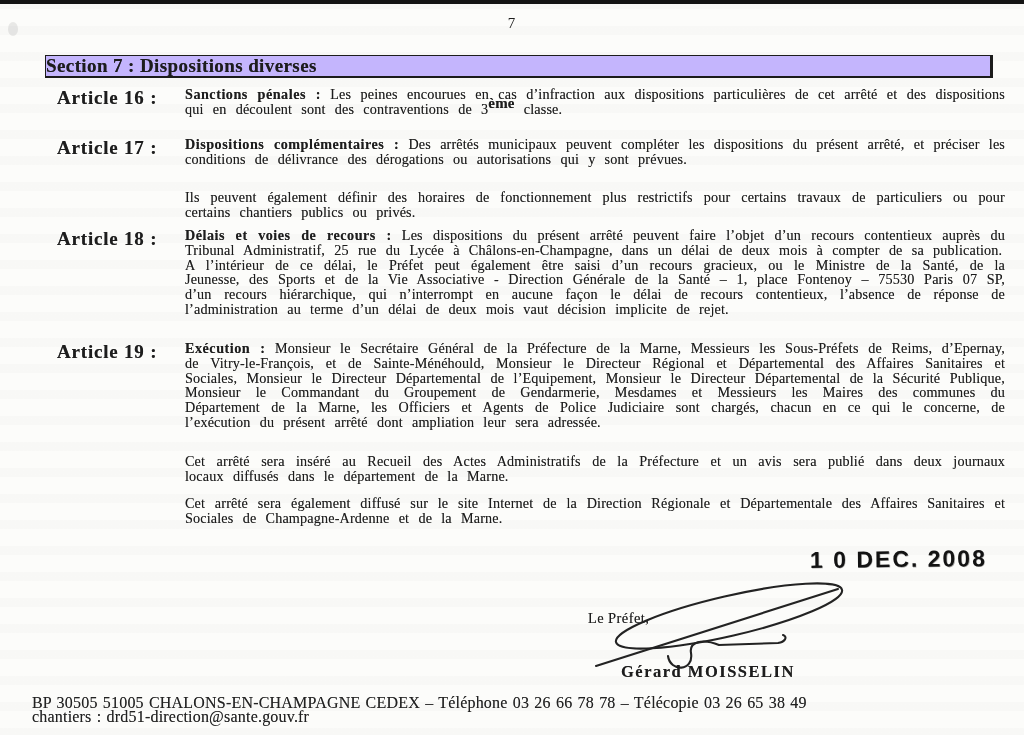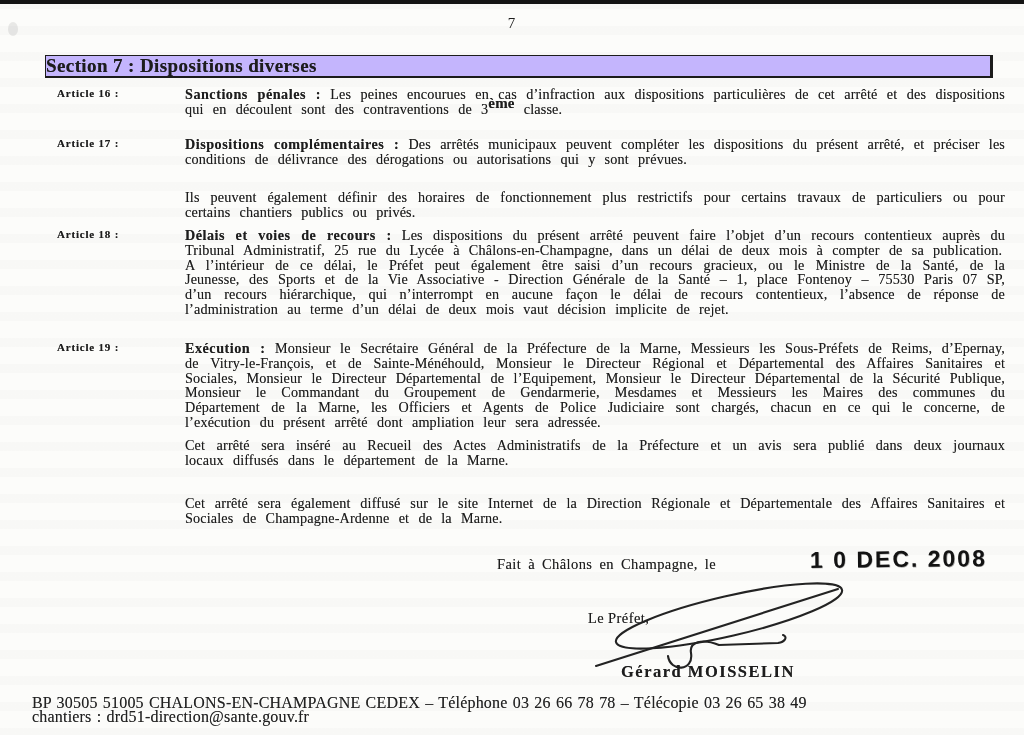--- a/index.html
+++ b/index.html
@@ -62,21 +62,21 @@
     font-weight: bold;
     font-size: 19px;
     letter-spacing: 0.4px;
     text-shadow: 0 0 0.5px rgba(0,0,0,0.55);
   }
   .art-label {
     position: absolute;
     left: 57px;
     width: 125px;
     font-weight: bold;
-    font-size: 11px;
+    font-size: 19px;
     letter-spacing: 0.8px;
     white-space: nowrap;
     text-shadow: 0 0 0.5px rgba(0,0,0,0.5);
   }
   .art-body {
     position: absolute;
     left: 185px;
     width: 820px;
     text-align: justify;
     font-size: 14.2px;
@@ -173,24 +173,23 @@
   <div class="art-label" style="top:228px;">Article 18 :</div>
   <div class="art-body" style="top:228px;">
     <span class="lead">Délais et voies de recours :</span><span> Les dispositions du présent arrêté peuvent faire l’objet d’un recours contentieux auprès du Tribunal Administratif, 25 rue du Lycée à Châlons-en-Champagne, dans un délai de deux mois à compter de sa publication.</span>
     <div>A l’intérieur de ce délai, le Préfet peut également être saisi d’un recours gracieux, ou le Ministre de la Santé, de la Jeunesse, des Sports et de la Vie Associative - Direction Générale de la Santé – 1, place Fontenoy – 75530 Paris 07 SP, d’un recours hiérarchique, qui n’interrompt en aucune façon le délai de recours contentieux, l’absence de réponse de l’administration au terme d’un délai de deux mois vaut décision implicite de rejet.</div>
   </div>
 
   <div class="art-label" style="top:341px;">Article 19 :</div>
   <div class="art-body" style="top:341px;">
     <span class="lead">Exécution :</span><span> Monsieur le Secrétaire Général de la Préfecture de la Marne, Messieurs les Sous-Préfets de Reims, d’Epernay, de Vitry-le-François, et de Sainte-Ménéhould, Monsieur le Directeur Régional et Départemental des Affaires Sanitaires et Sociales, Monsieur le Directeur Départemental de l’Equipement, Monsieur le Directeur Départemental de la Sécurité Publique, Monsieur le Commandant du Groupement de Gendarmerie, Mesdames et Messieurs les Maires des communes du Département de la Marne, les Officiers et Agents de Police Judiciaire sont chargés, chacun en ce qui le concerne, de l’exécution du présent arrêté dont ampliation leur sera adressée.</span>
   </div>
-  <div class="art-body" style="top:438px;">Cet arrêté sera inséré au Recueil des Actes Administratifs de la Préfecture et un avis sera publié dans deux journaux locaux diffusés dans le département de la Marne.</div>
+  <div class="art-body" style="top:454px;">Cet arrêté sera inséré au Recueil des Actes Administratifs de la Préfecture et un avis sera publié dans deux journaux locaux diffusés dans le département de la Marne.</div>
   <div class="art-body" style="top:496px;">Cet arrêté sera également diffusé sur le site Internet de la Direction Régionale et Départementale des Affaires Sanitaires et Sociales de Champagne-Ardenne et de la Marne.</div>
 
-  <div class="fait-line">Fait à Châlons en Champagne, le</div>
   <div class="date-stamp">1 0 DEC. 2008</div>
   <div class="le-prefet">Le Préfet,</div>
 
   <svg class="signature-svg" viewBox="0 0 275 96">
     <g fill="none" stroke="#232323" stroke-width="2.1" stroke-linecap="round">
       <ellipse cx="157" cy="40" rx="116" ry="20" transform="rotate(-13 157 40)"></ellipse>
       <path d="M 24 90 L 266 13"></path>
       <path d="M 96 80 C 98 96, 122 96, 119 77 C 117 66, 130 62, 147 69 L 206 67 C 213 66, 216 61, 211 59"></path>
     </g>
   </svg>

